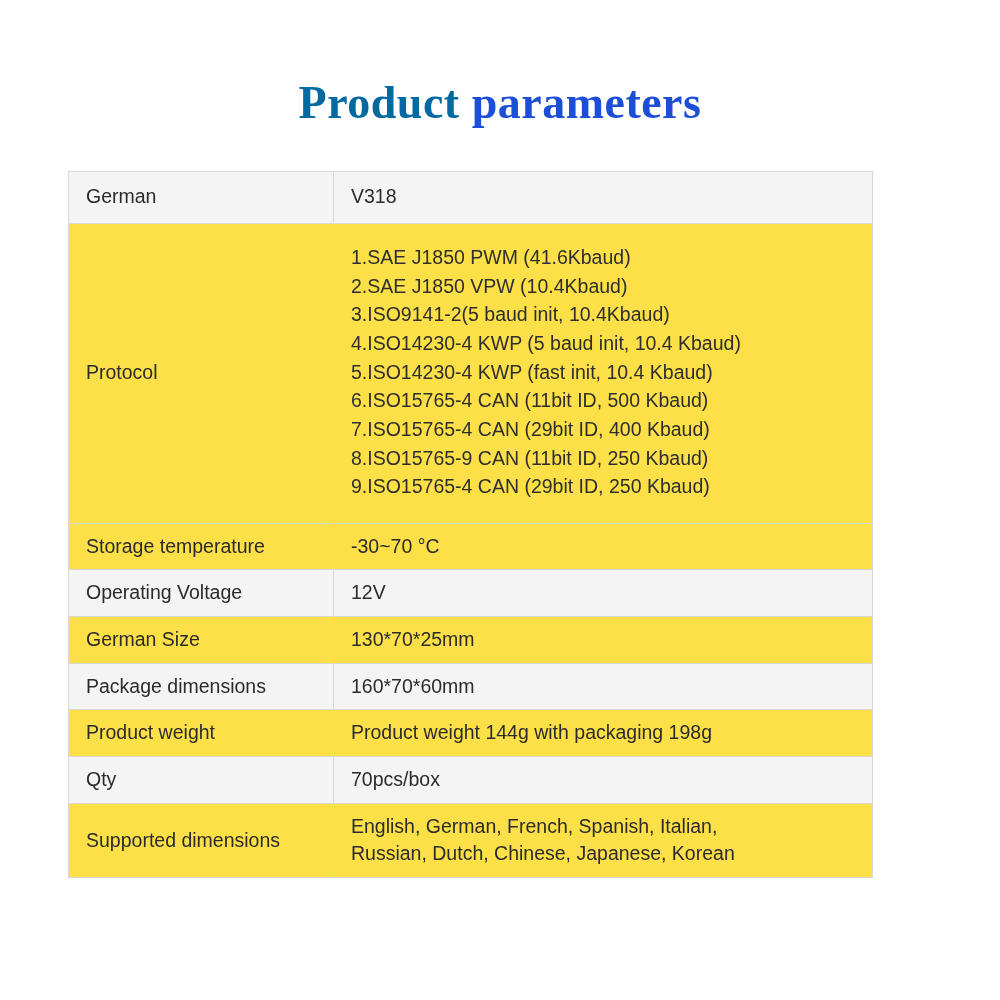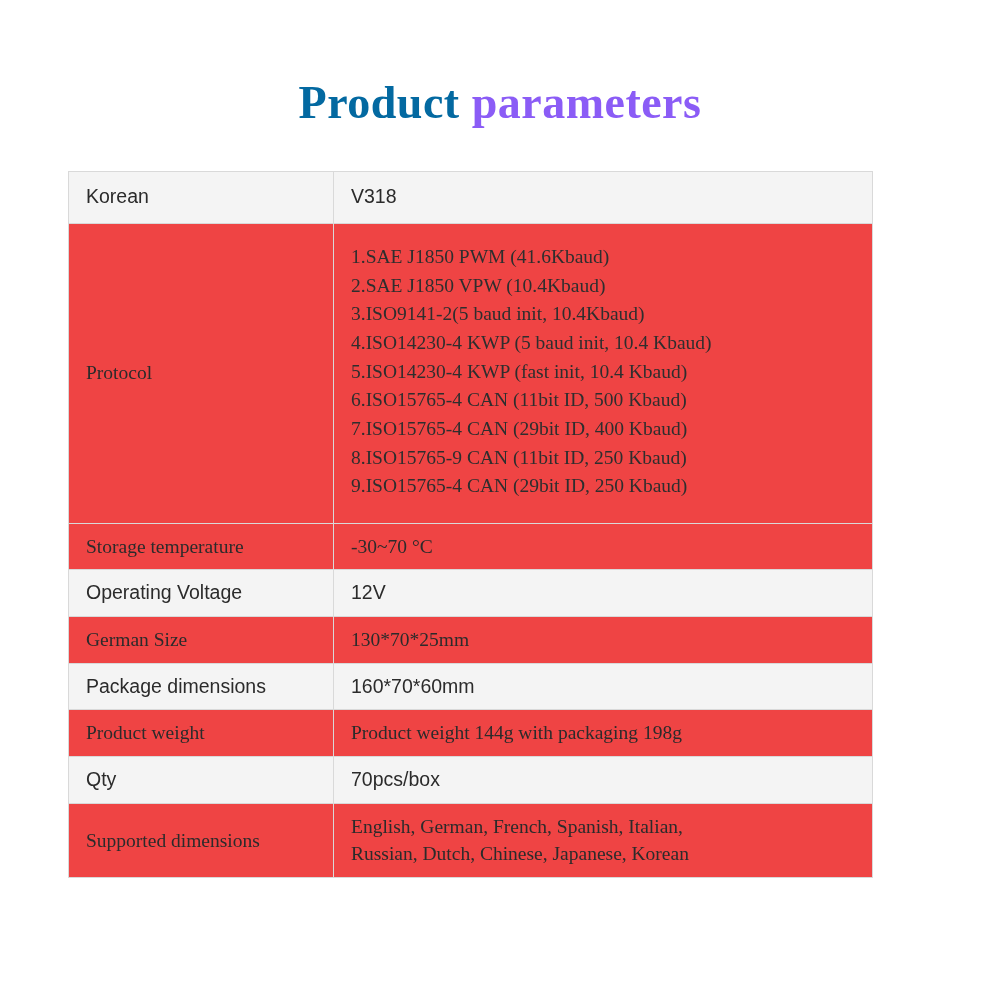--- a/index.html
+++ b/index.html
@@ -27,21 +27,21 @@
     font-size: 46px;
     letter-spacing: 0.5px;
     margin-top: 78px;
     line-height: 1.1;
     white-space: nowrap;
   }
   .title .accent {
     color: #0369a1;
   }
   .title .rest {
-    color: #8b5cf6;
+    color: #1d4ed8;
   }
   .table-wrap {
     margin: 42px 68px 0 68px;
     width: 804px;
   }
   table.spec {
     border-collapse: collapse;
     width: 100%;
     table-layout: fixed;
   }
@@ -50,21 +50,21 @@
     vertical-align: middle;
     font-size: 19.5px;
     color: #2b2b2b;
     line-height: 1.42;
     padding: 9px 16px 9px 17px;
   }
   table.spec col.label-col { width: 265px; }
   table.spec col.value-col { width: 539px; }
 
   tr.shade td { background: #f4f4f4; }
-  tr.plain td { background: #ef4444; font-family: Liberation Serif, serif; }
+  tr.plain td { background: #fde047; }
 
   td.label {
     font-size: 20px;
     color: #3a3a3a;
   }
   td.value {
     font-size: 19.5px;
     color: #2e2e2e;
   }
   .proto-cell {
@@ -100,21 +100,21 @@
   </div>
 
   <div class="table-wrap">
     <table class="spec">
       <colgroup>
         <col class="label-col">
         <col class="value-col">
       </colgroup>
       <tbody>
         <tr class="shade row-h2">
-          <td class="label">Korean</td>
+          <td class="label">German</td>
           <td class="value">V318</td>
         </tr>
 
         <tr class="plain tall">
           <td class="label">Protocol</td>
           <td class="value proto-cell">
             <ul class="proto-list">
               <li>1.SAE J1850 PWM (41.6Kbaud)</li>
               <li>2.SAE J1850 VPW (10.4Kbaud)</li>
               <li>3.ISO9141-2(5 baud init, 10.4Kbaud)</li>

